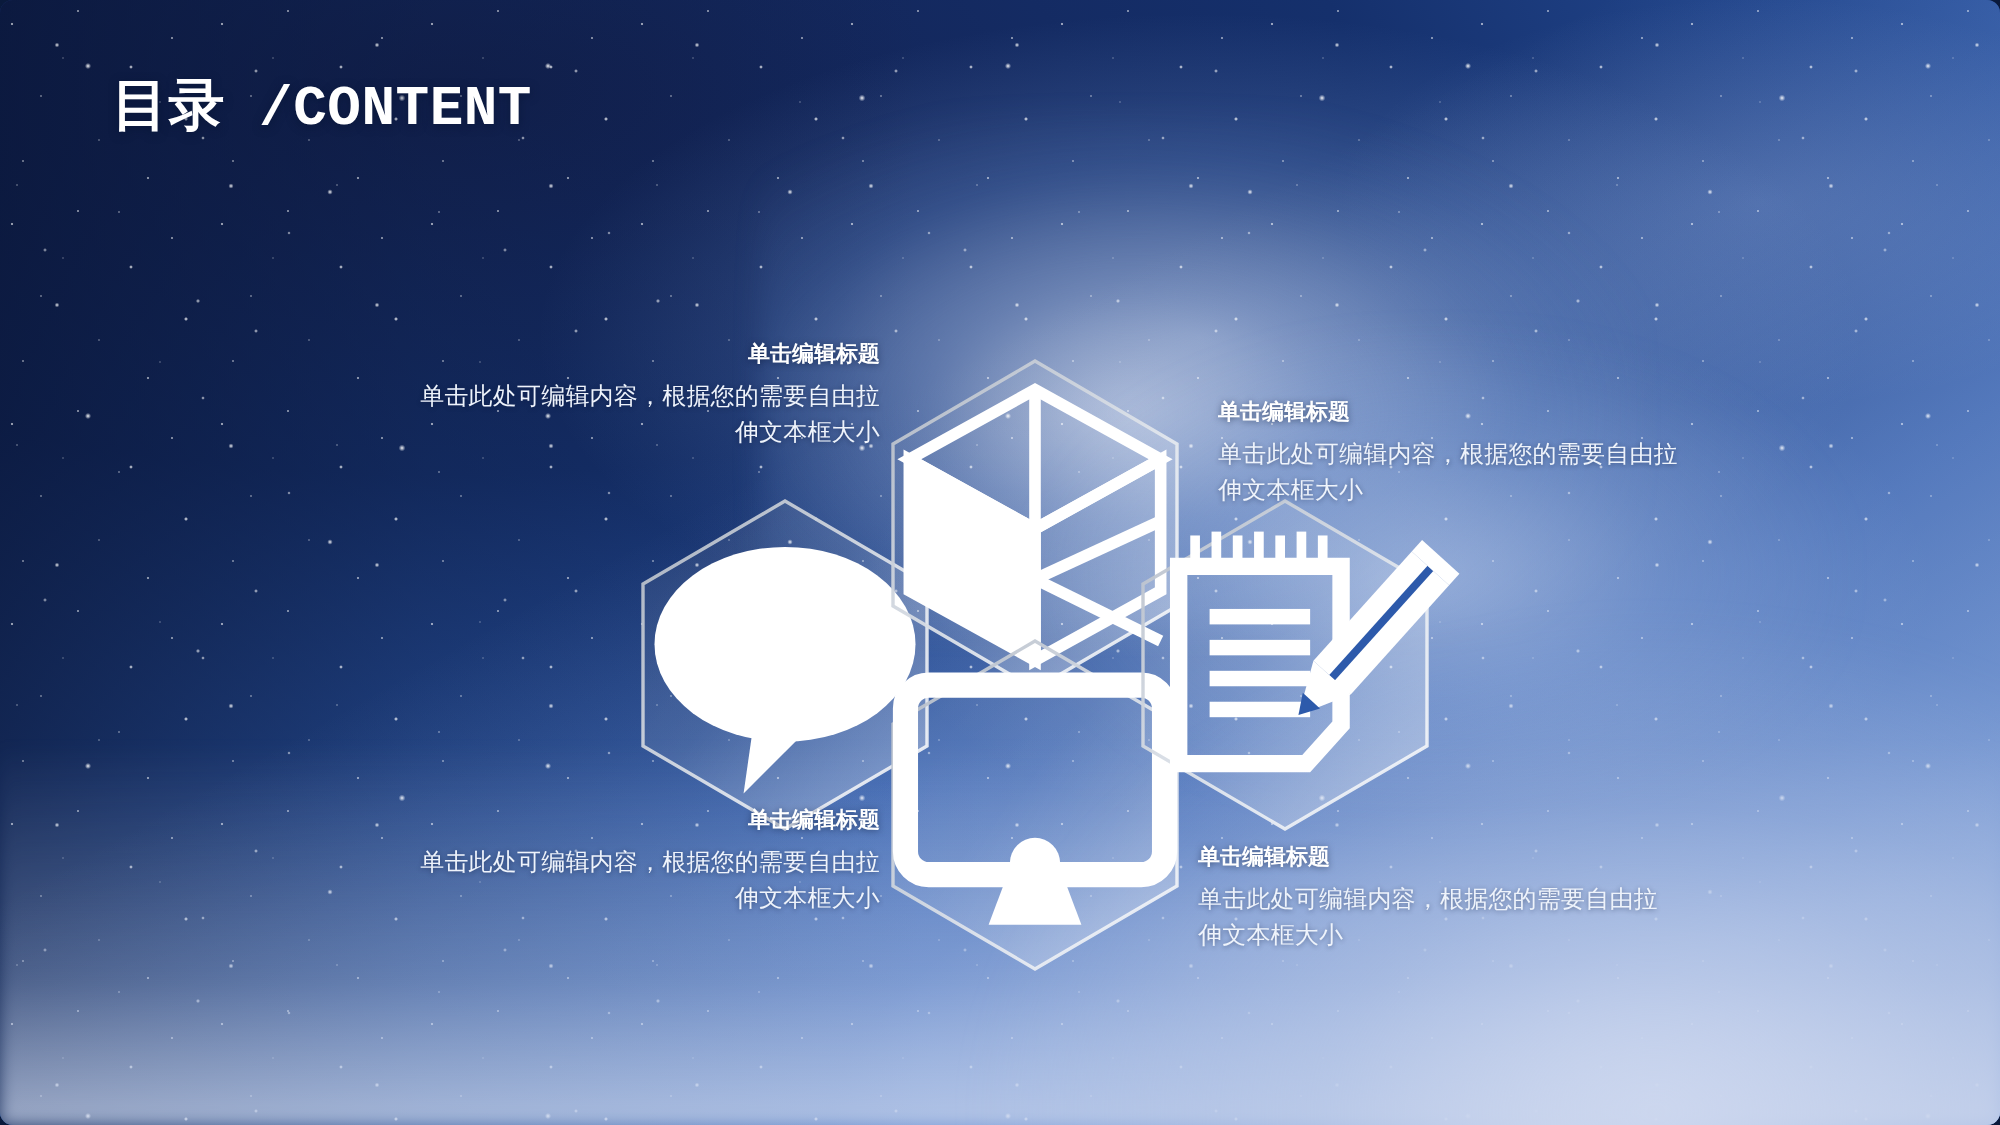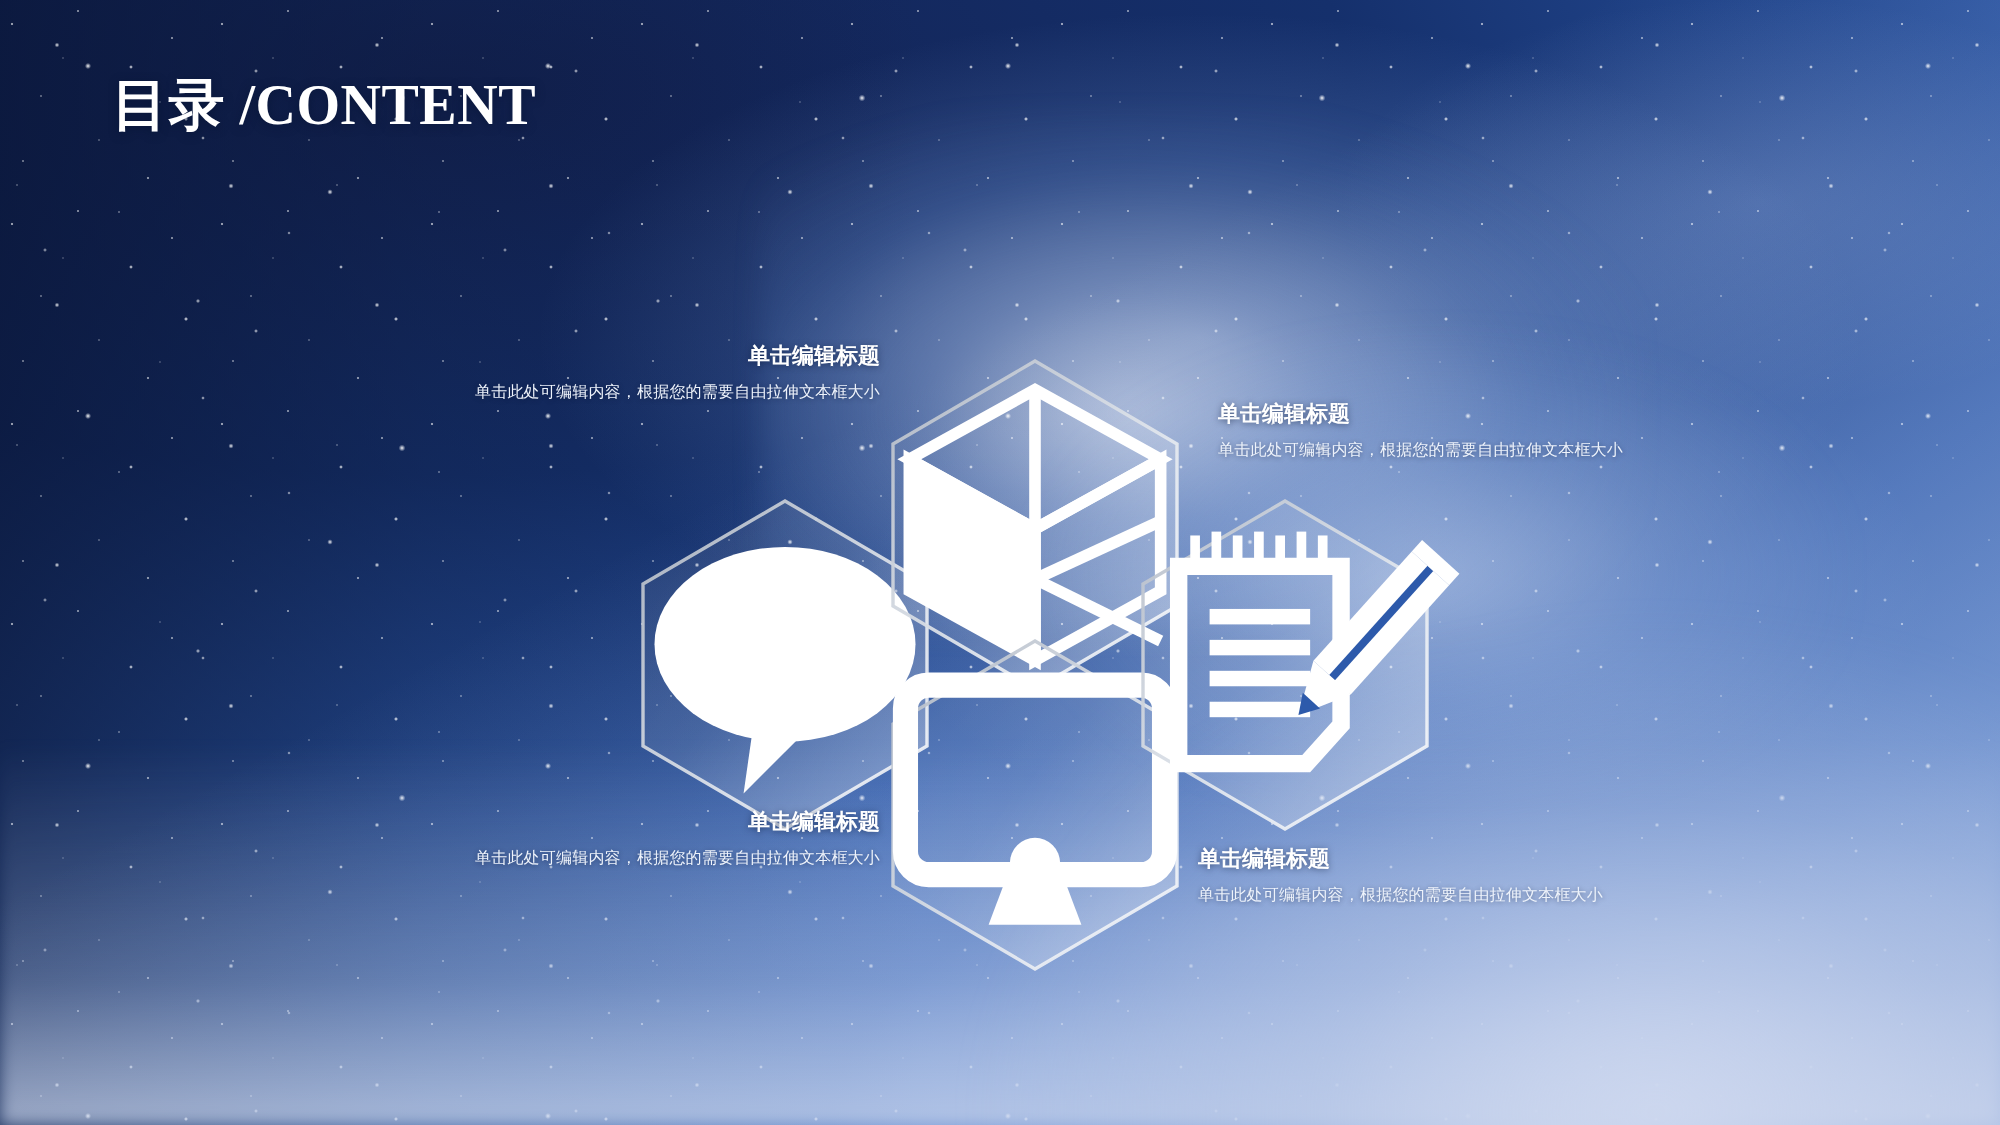--- a/index.html
+++ b/index.html
@@ -4,22 +4,23 @@
 <title>目录 /CONTENT</title>
 <style>
   html,body{margin:0;padding:0;background:#0a1a3c;}
   *{box-sizing:border-box;}
 
   .slide{
     position:relative;
     width:2000px;
     height:1125px;
     overflow:hidden;
-    font-family:Liberation Serif, serif;
+    font-family:Liberation Mono, monospace;
     background:#13306a;
+    border-radius:13px;
   }
 
   
   .bg-base{
     position:absolute; inset:0;
     background:
       radial-gradient(ellipse 70% 55% at 78% 100%, rgba(198,208,232,.95) 0%, rgba(160,178,220,.55) 26%, rgba(90,120,190,.18) 52%, rgba(0,0,0,0) 74%),
       radial-gradient(ellipse 46% 40% at 60% 30%, rgba(188,206,238,.50) 0%, rgba(120,155,215,.26) 40%, rgba(0,0,0,0) 72%),
       radial-gradient(ellipse 38% 34% at 70% 52%, rgba(170,192,232,.34) 0%, rgba(0,0,0,0) 70%),
       radial-gradient(ellipse 30% 26% at 88% 18%, rgba(150,175,225,.28) 0%, rgba(0,0,0,0) 70%),
@@ -134,21 +135,21 @@
   .cap{position:absolute;}
   .cap .cap-title{
     font-size:22px;
     font-weight:700;
     color:#ffffff;
     line-height:1.25;
     margin-bottom:10px;
     text-shadow:0 1px 6px rgba(8,20,50,.5);
   }
   .cap .cap-body{
-    font-size:16px;
+    font-size:24px;
     font-weight:400;
     color:#eef3fb;
     line-height:1.5;
     letter-spacing:.2px;
     text-shadow:0 1px 5px rgba(8,20,50,.45);
   }
   .cap.right-align{text-align:right;}
   .cap.left-align{text-align:left;}
 
   .cap-1{ left:400px;  top:342px; width:480px; }

